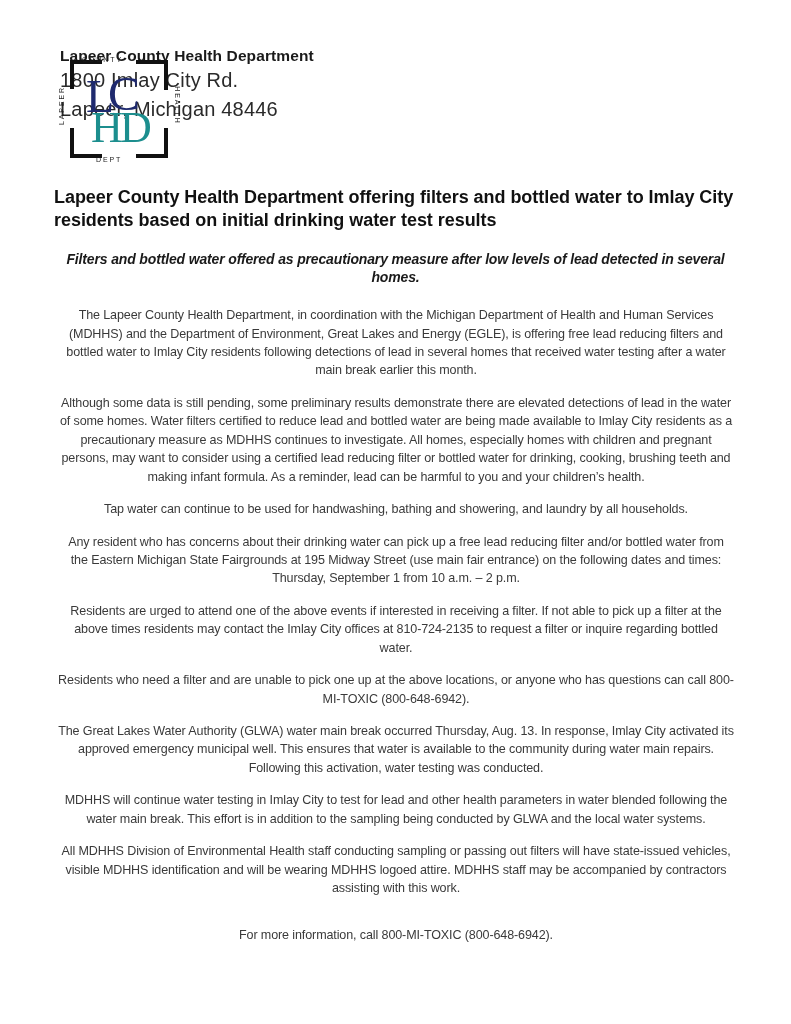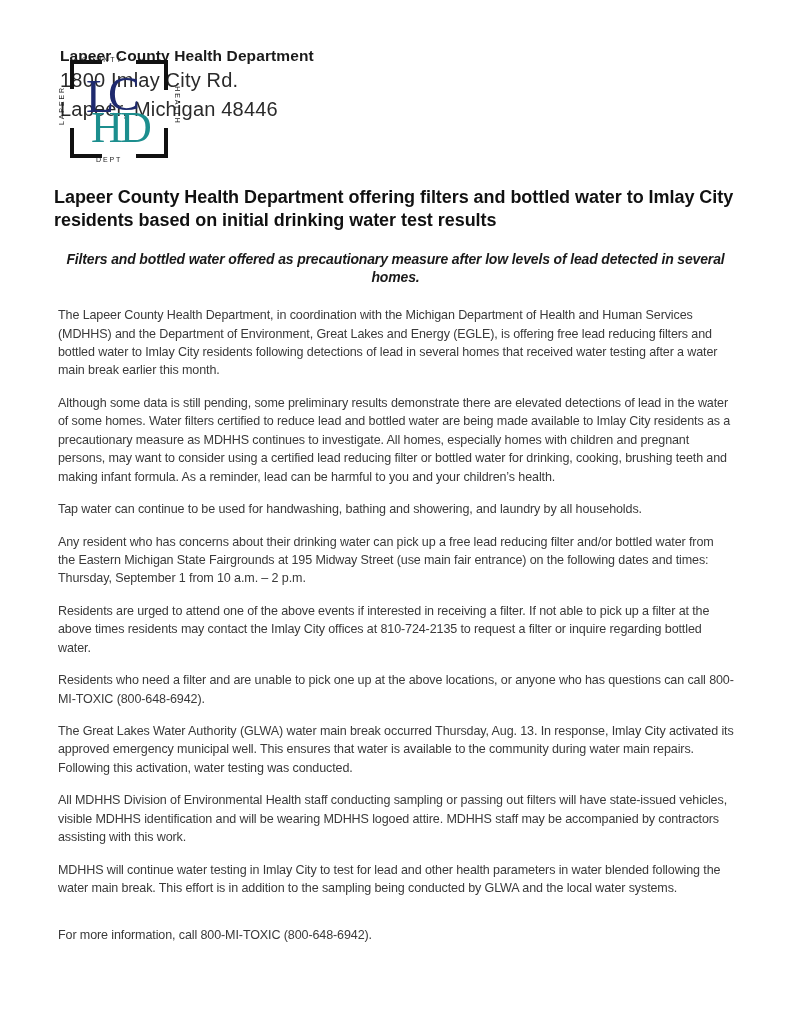--- a/index.html
+++ b/index.html
@@ -127,21 +127,21 @@
     margin: 20px 57px 0 58px;
     width: 676px;
     box-sizing: border-box;
   }
 
   .para {
     font-size: 12.55px;
     line-height: 1.47;
     color: #3a3a3a;
     margin: 0 0 14px 0;
-    text-align: left;
+    text-align: center;
     letter-spacing: -0.12px;
   }
   .para:last-child {
     margin-bottom: 0;
     margin-top: 28px;
   }
   .para.tight {
     margin-bottom: 0;
   }
   .para.dates {
@@ -210,20 +210,20 @@
     <p class="para dates">
       <span class="dline">Thursday, September 1 from 10 a.m. – 2 p.m.</span>
     </p>
 
     <p class="para">Residents are urged to attend one of the above events if interested in receiving a filter.  If not able to pick up a filter at the above times residents may contact the Imlay City offices at 810-724-2135 to request a filter or inquire regarding bottled water.</p>
 
     <p class="para">Residents who need a filter and are unable to pick one up at the above locations, or anyone who has questions can call 800-MI-TOXIC (800-648-6942).</p>
 
     <p class="para">The Great Lakes Water Authority (GLWA) water main break occurred Thursday, Aug. 13. In response, Imlay City activated its approved emergency municipal well. This ensures that water is available to the community during water main repairs. Following this activation, water testing was conducted.</p>
 
+    <p class="para">MDHHS will continue water testing in Imlay City to test for lead and other health parameters in water blended following the water main break. This effort is in addition to the sampling being conducted by GLWA and the local water systems.</p>
+
     <p class="para">All MDHHS Division of Environmental Health staff conducting sampling or passing out filters will have state-issued vehicles, visible MDHHS identification and will be wearing MDHHS logoed attire. MDHHS staff may be accompanied by contractors assisting with this work.</p>
-
-    <p class="para">MDHHS will continue water testing in Imlay City to test for lead and other health parameters in water blended following the water main break. This effort is in addition to the sampling being conducted by GLWA and the local water systems.</p>
 
     <p class="para">For more information, call 800-MI-TOXIC (800-648-6942).</p>
   </div>
 
 </div>
 
 </body></html>

